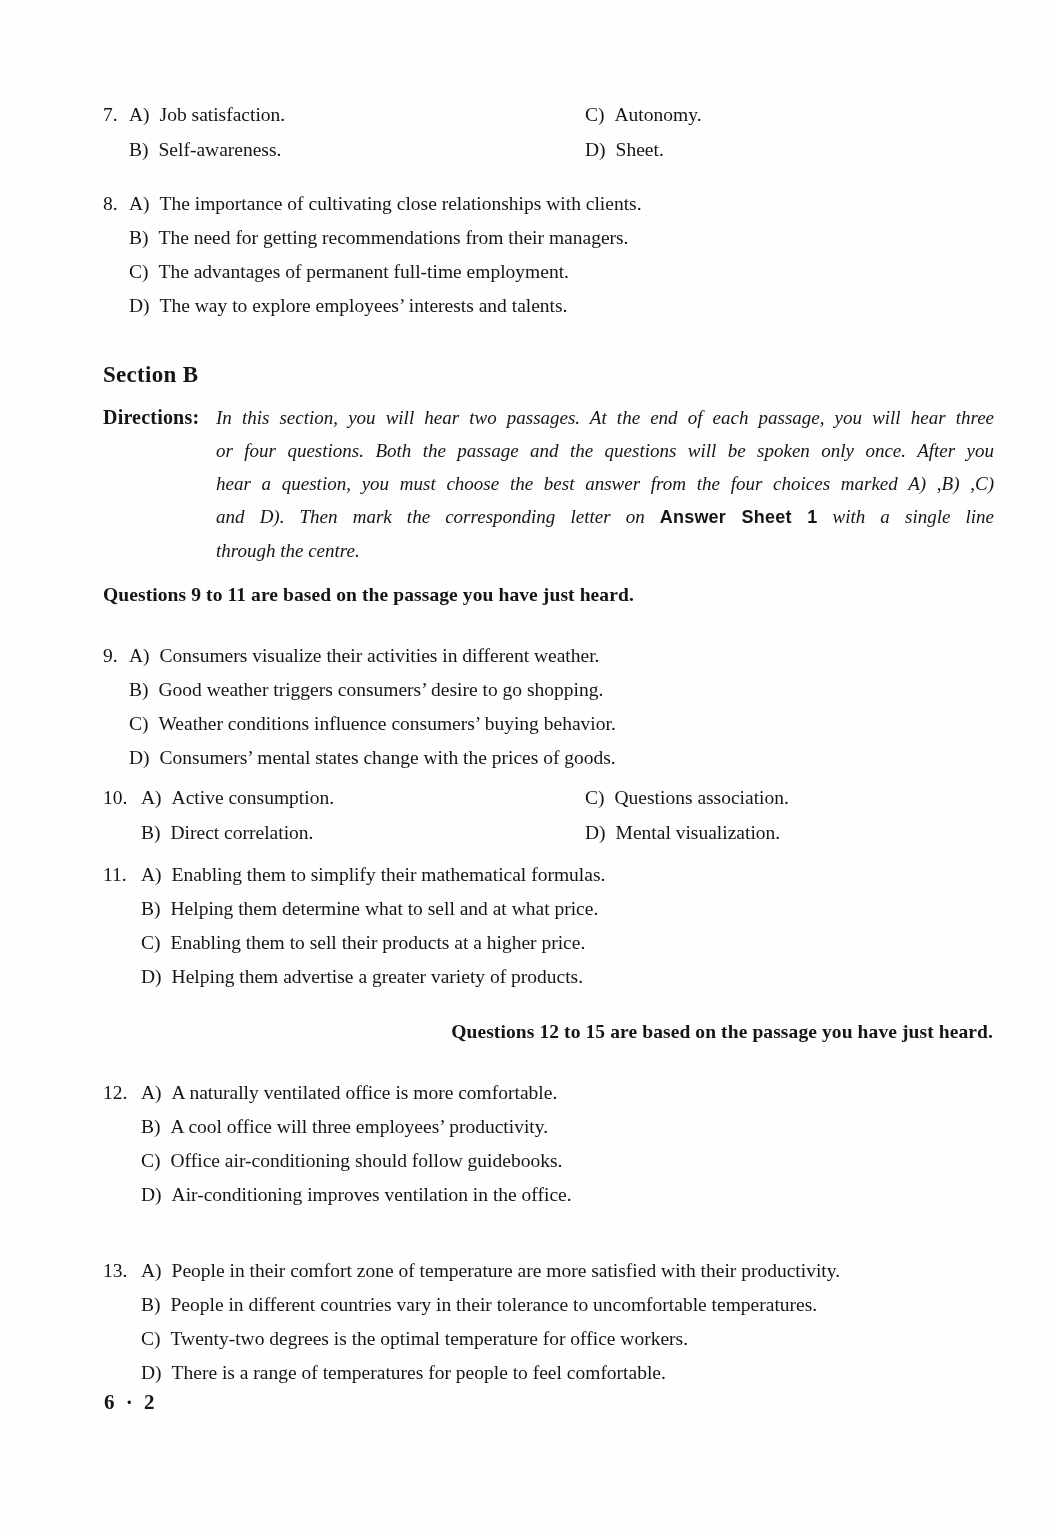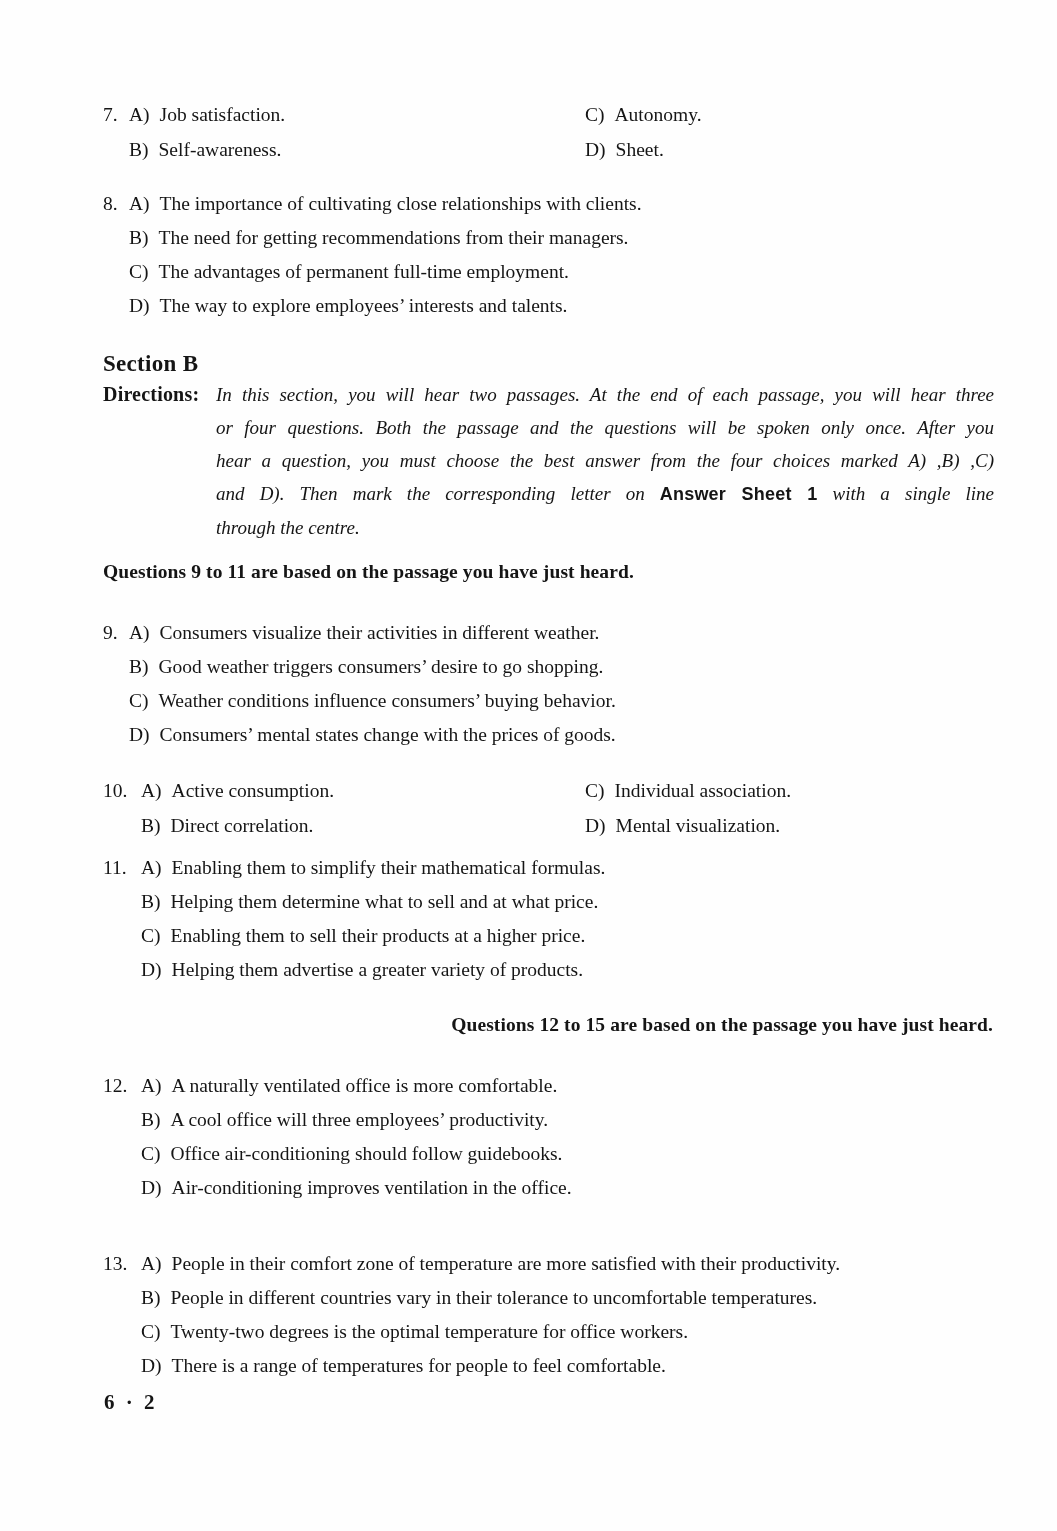--- a/index.html
+++ b/index.html
@@ -21,36 +21,36 @@
   .opt-label { padding-right: 10px; white-space: nowrap; }
   .opt-text { white-space: nowrap; }
 
   
   .twocol .trow { display: grid; grid-template-columns: 482px 1fr; line-height: 35px; font-size: 19.5px; }
   .twocol .cell { display: flex; }
 
   .question { margin-top: 20px; }
   .question.first { margin-top: 0; }
   .q9  { margin-top: 33px; }
-  .q10 { margin-top: 21px; }
+  .q10 { margin-top: 5px; }
   .q11 { margin-top: 8px; }
   .q12 { margin-top: 33px; }
   .q13 { margin-top: 42px; }
 
   .section-title {
-    margin-top: 28px;
+    margin-top: 39px;
     font-size: 23px;
     font-weight: bold;
     letter-spacing: 0.3px;
   }
 
   .directions {
     position: relative;
     margin-left: 113px;
-    margin-top: 1px;
+    margin-top: 13px;
     font-style: italic;
     font-size: 19px;
     line-height: 33px;
     width: 778px;
   }
   .directions-label {
     position: absolute;
     left: -113px; top: 0;
     font-style: normal;
     font-weight: bold;
@@ -174,21 +174,21 @@
 
   <div class="question twocol wide q10">
     <div class="trow">
       <div class="cell">
         <span class="q-num">10.</span>
         <span class="opt-label">A)</span>
         <span class="opt-text">Active consumption.</span>
       </div>
       <div class="cell">
         <span class="opt-label">C)</span>
-        <span class="opt-text">Individual association.</span>
+        <span class="opt-text">Questions association.</span>
       </div>
     </div>
     <div class="trow">
       <div class="cell">
         <span class="q-num"></span>
         <span class="opt-label">B)</span>
         <span class="opt-text">Direct correlation.</span>
       </div>
       <div class="cell">
         <span class="opt-label">D)</span>

